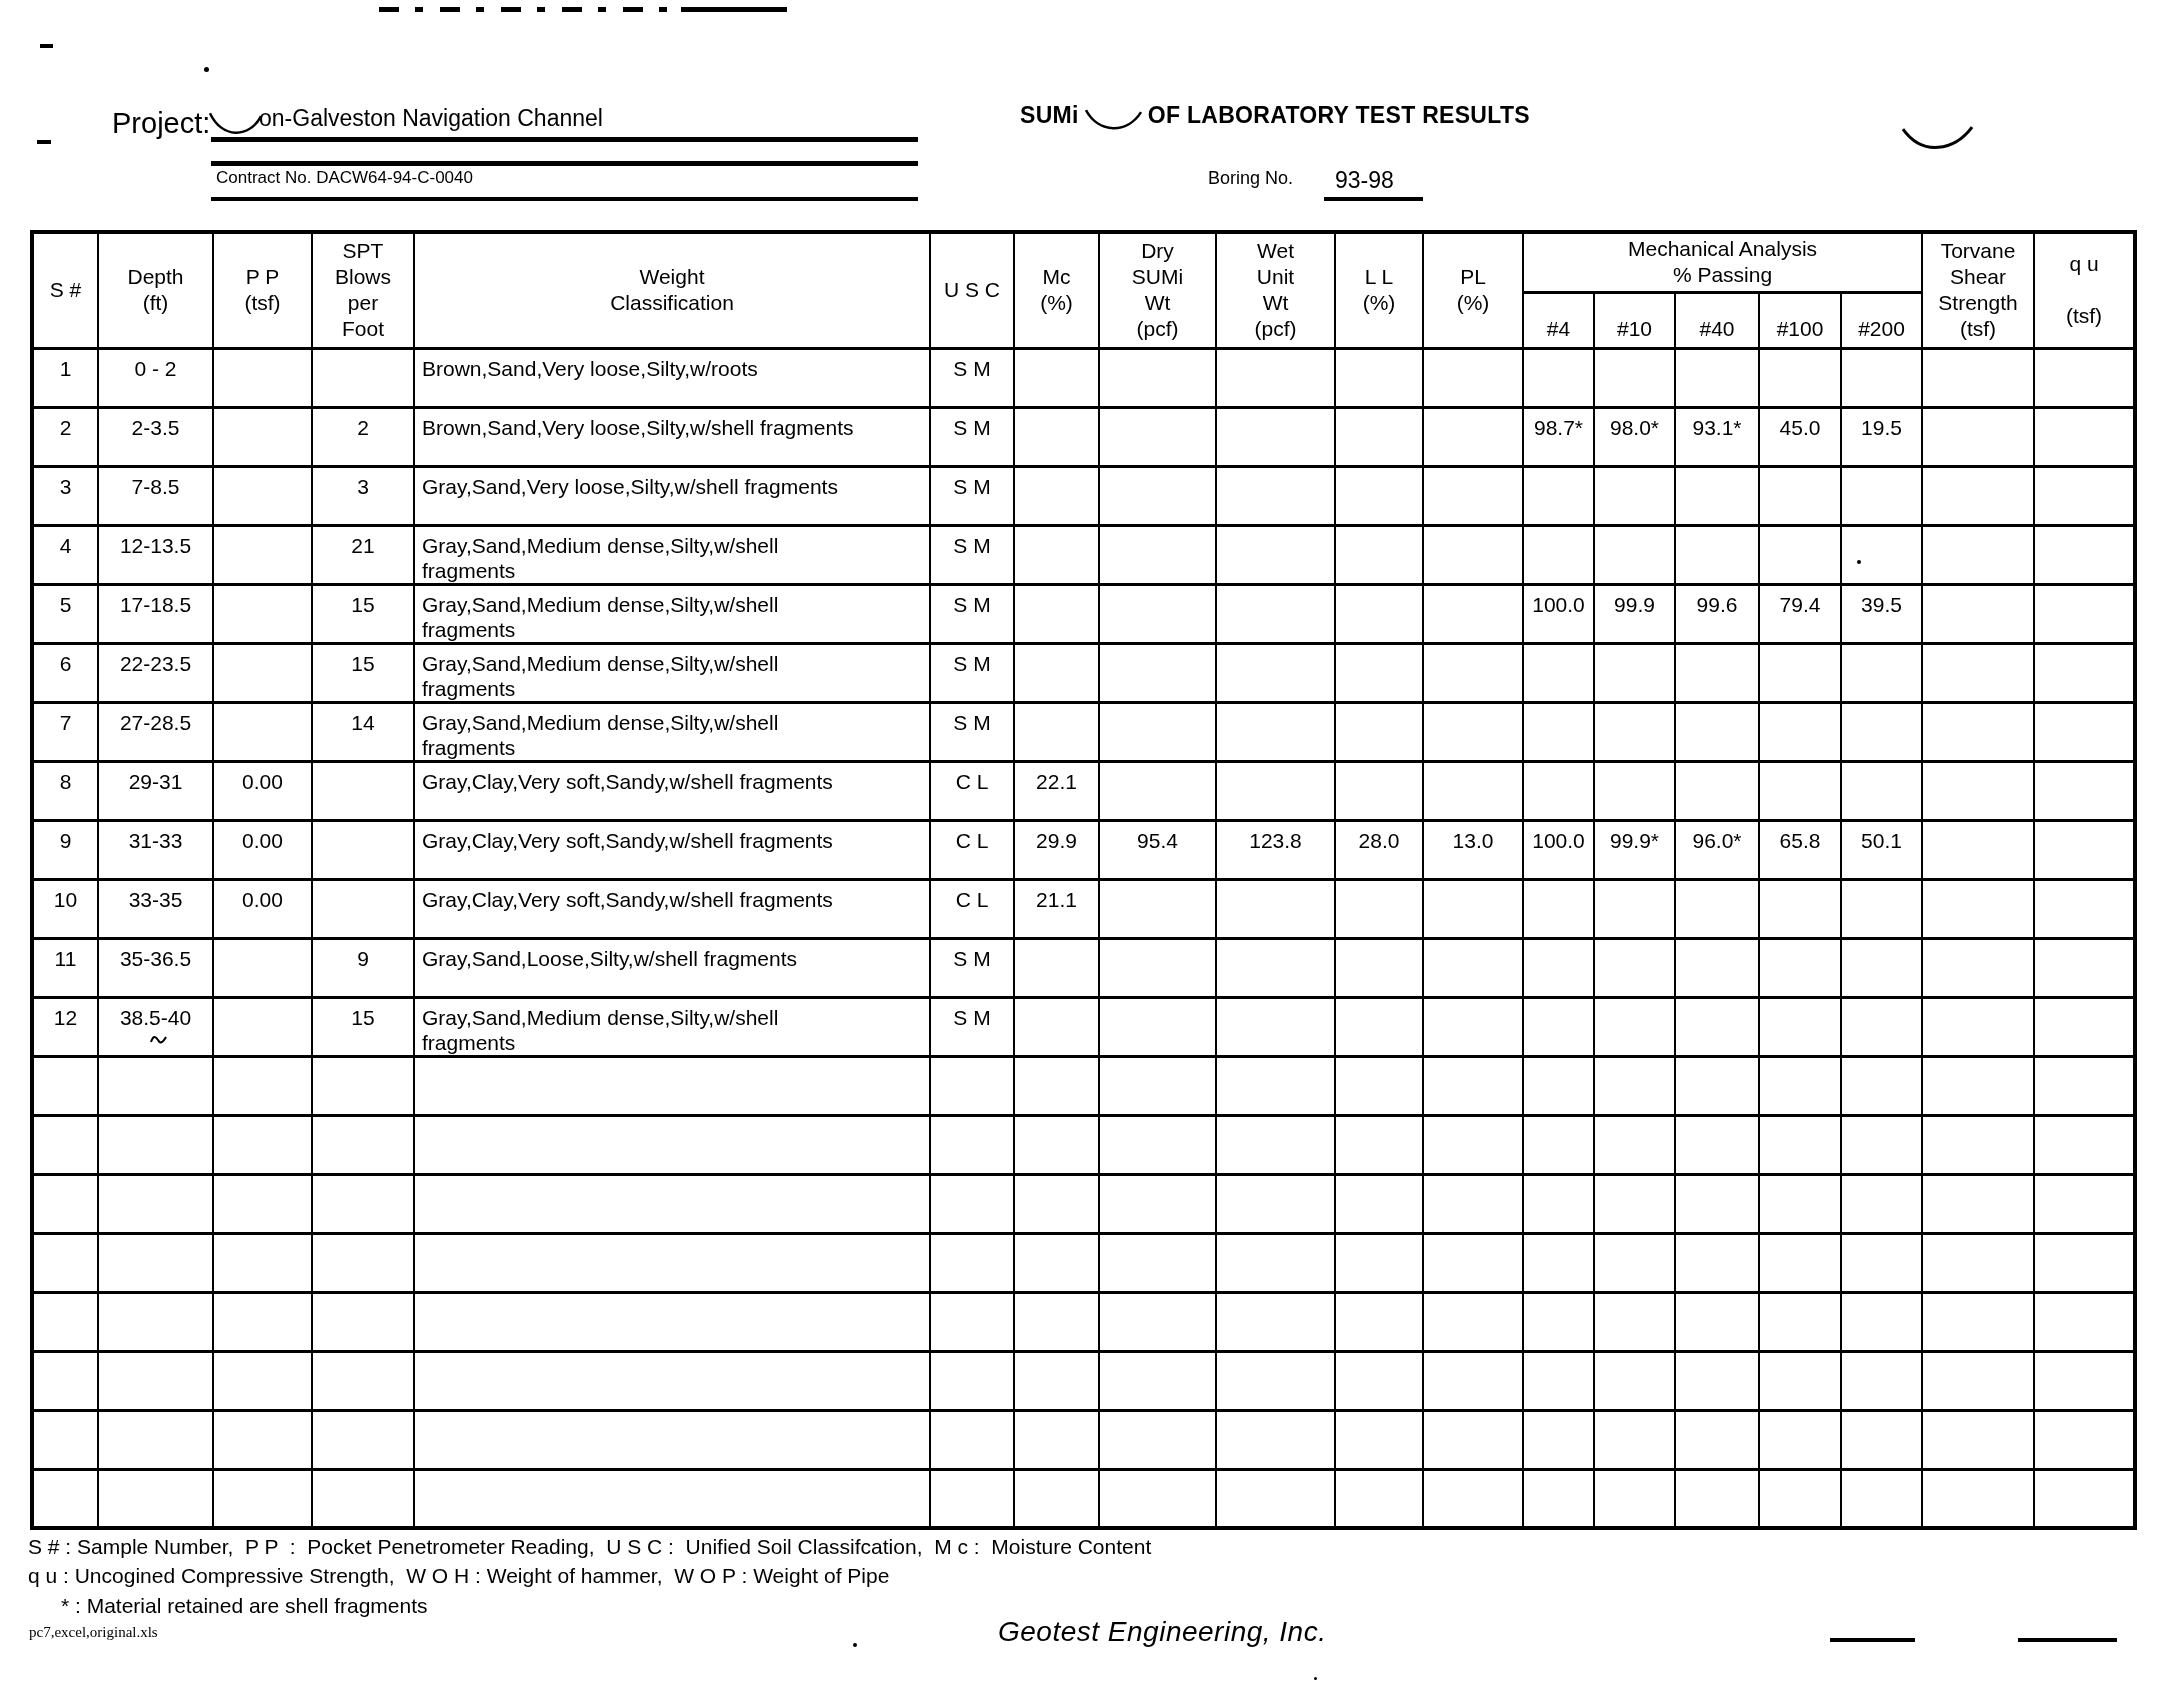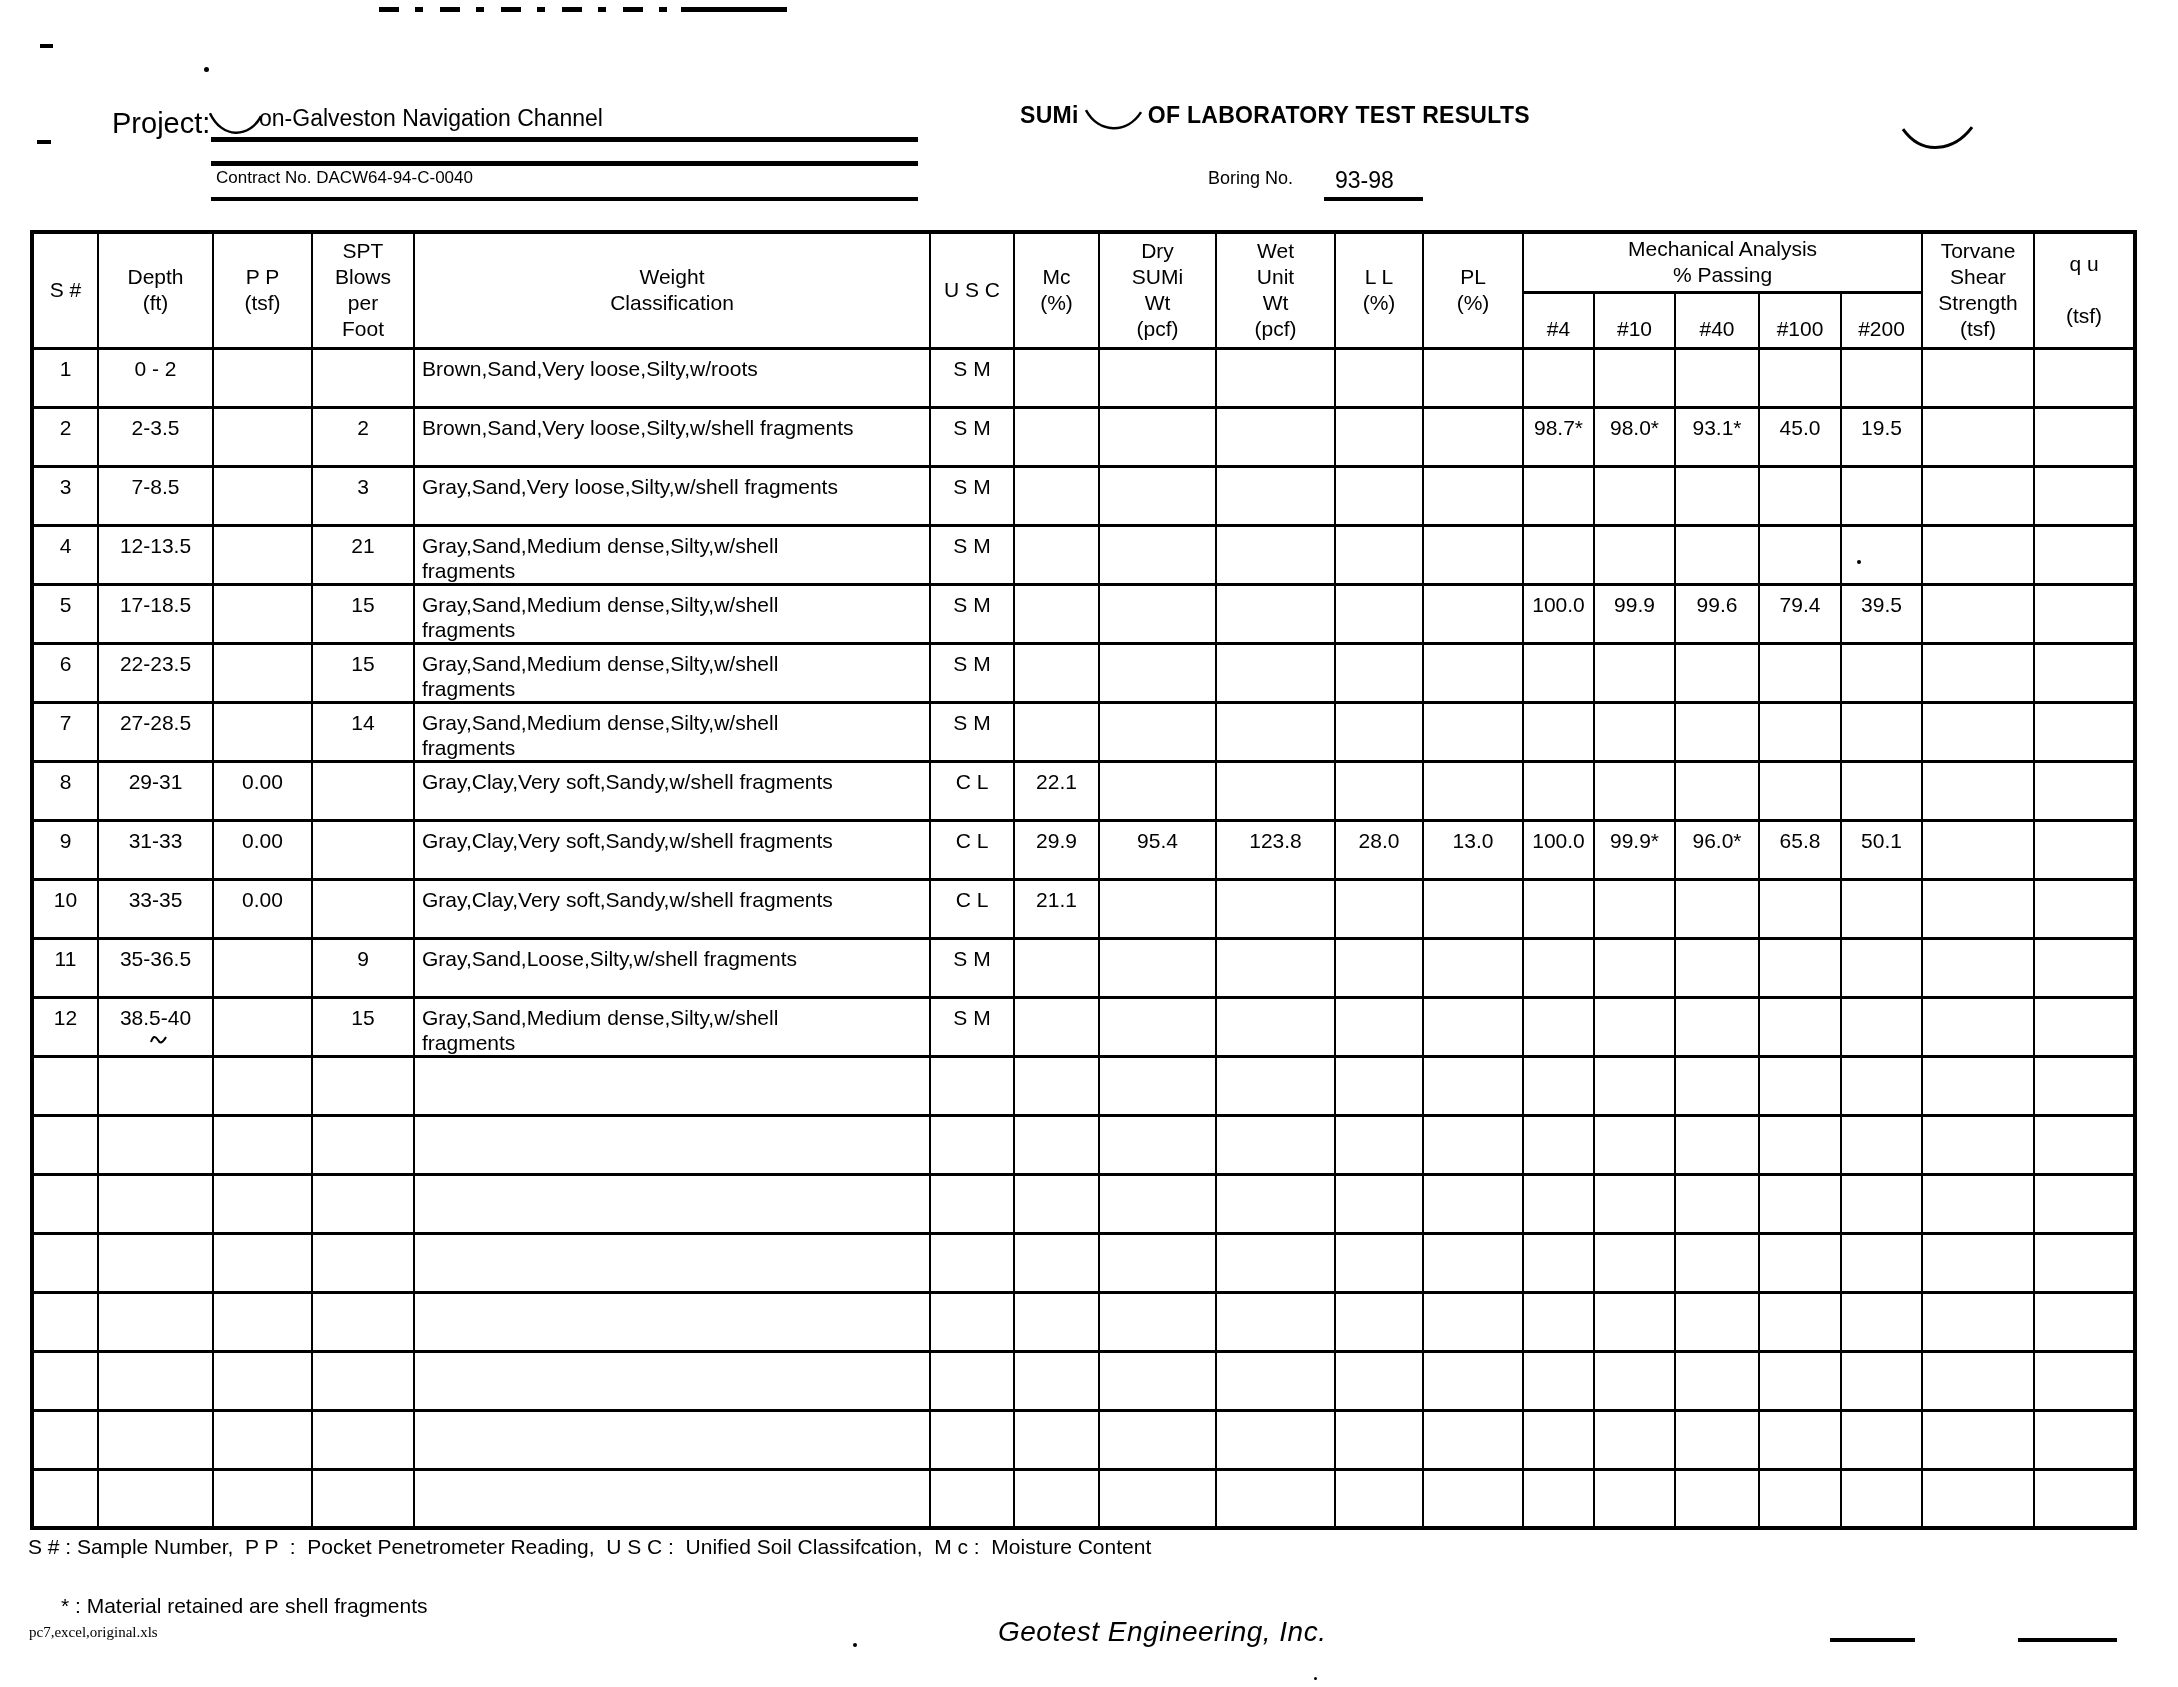--- a/index.html
+++ b/index.html
@@ -597,18 +597,19 @@
           <td></td>
           <td></td>
           <td></td>
           <td></td>
           <td></td>
         </tr>
       </tbody>
   </table>
 
   <div class="abs note note-1">S # : Sample Number,  P P  :  Pocket Penetrometer Reading,  U S C :  Unified Soil Classifcation,  M c :  Moisture Content</div>
+  <div class="abs note note-2">q u : Uncogined Compressive Strength,  W O H : Weight of hammer,  W O P : Weight of Pipe</div>
   <div class="abs note note-3">* : Material retained are shell fragments</div>
   <div class="abs file-label">pc7,excel,original.xls</div>
   <div class="abs company">Geotest Engineering, Inc.</div>
 
 </div>
 
 
 </body></html>

